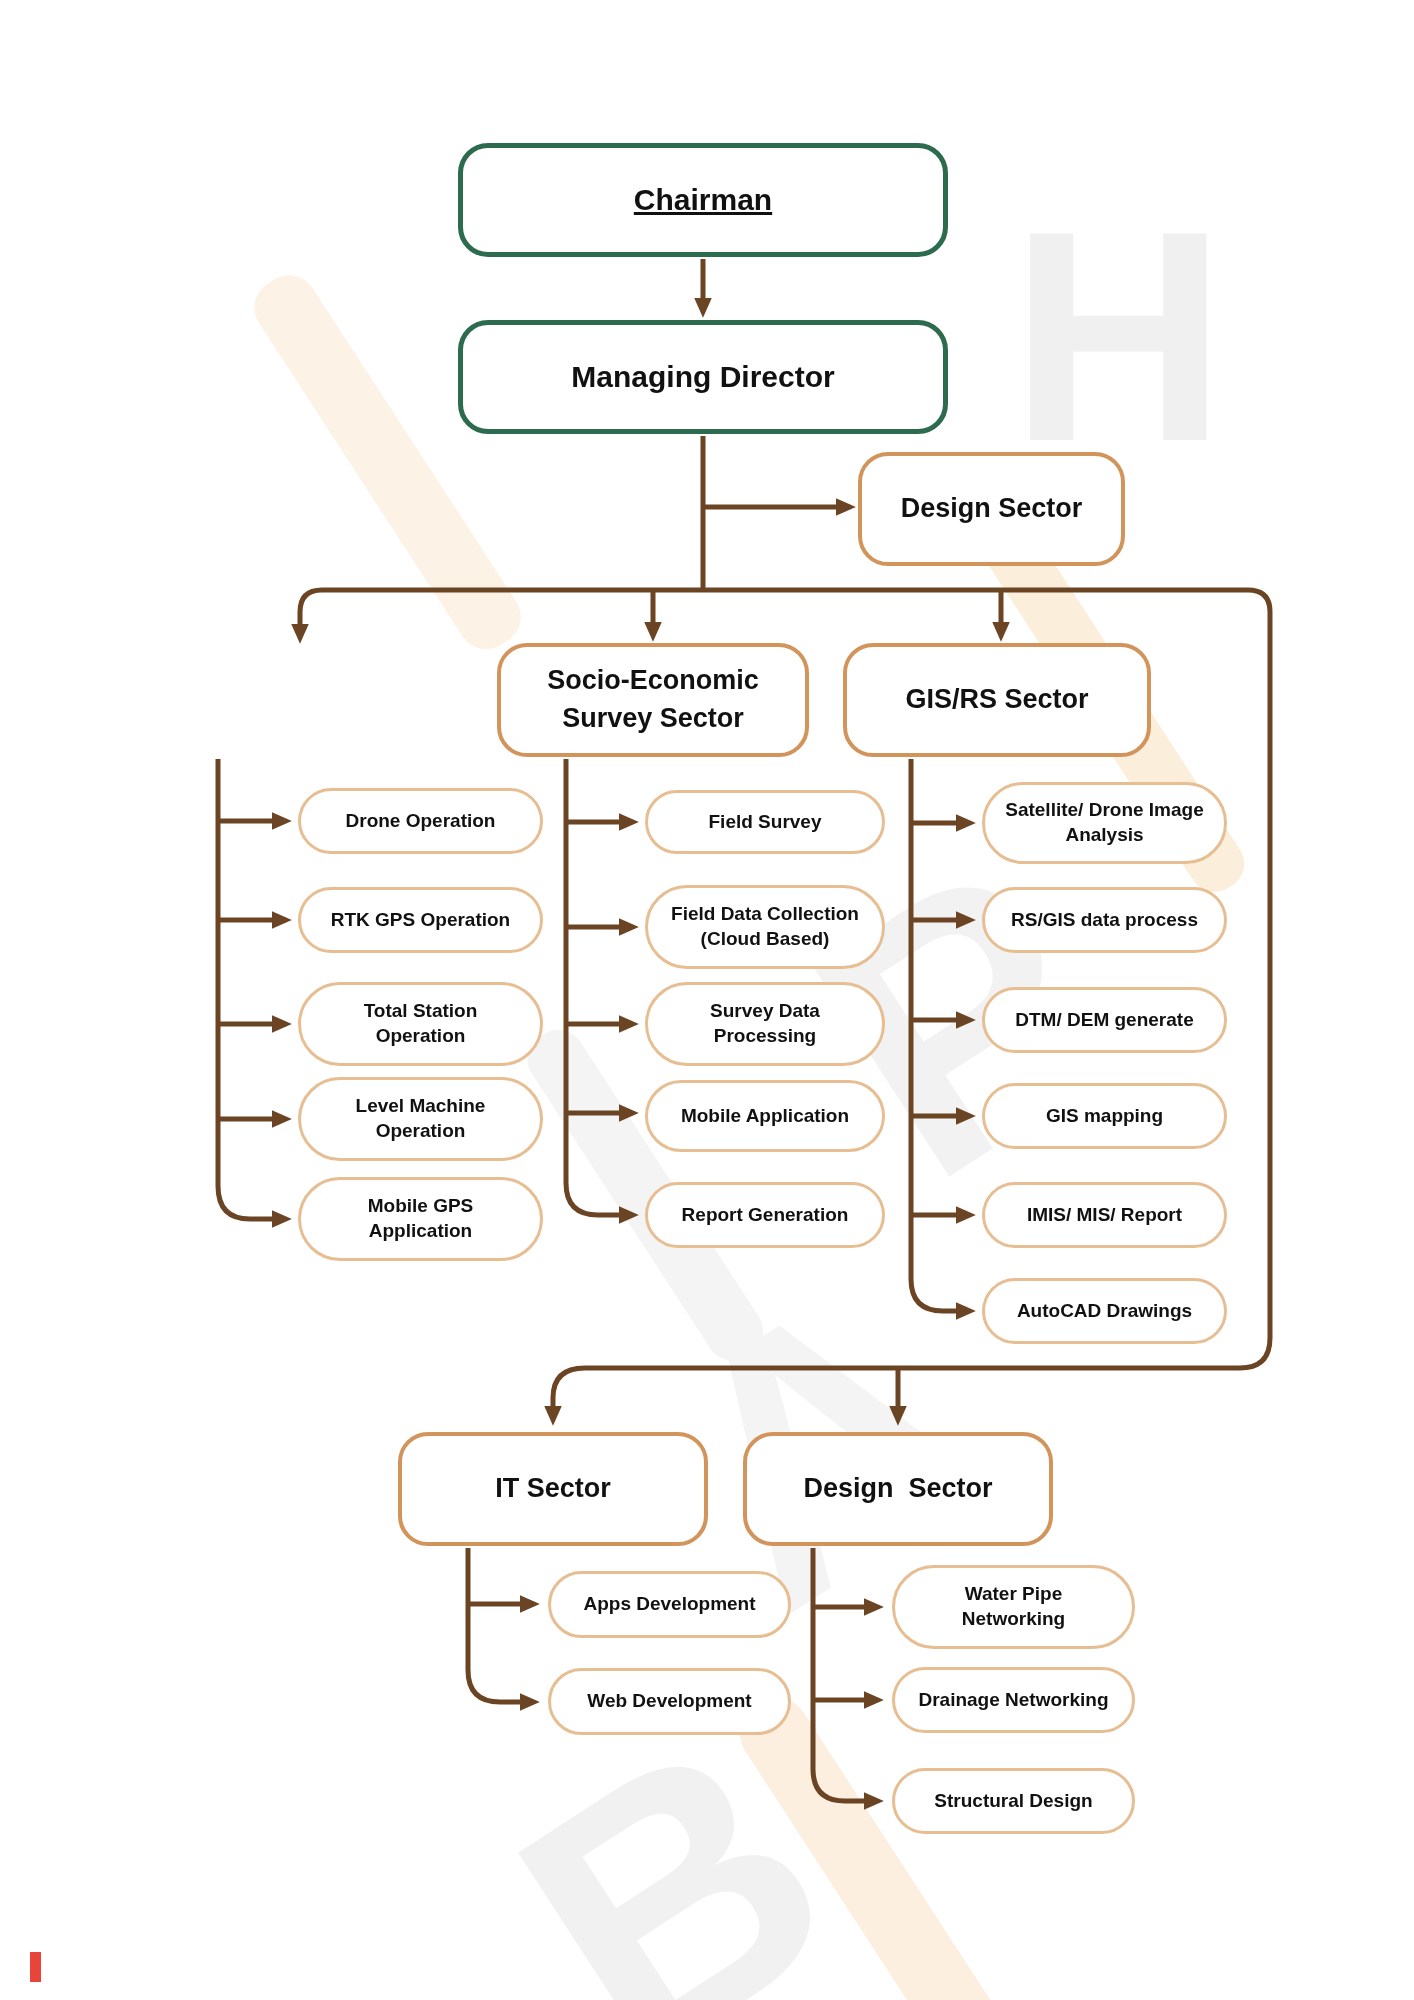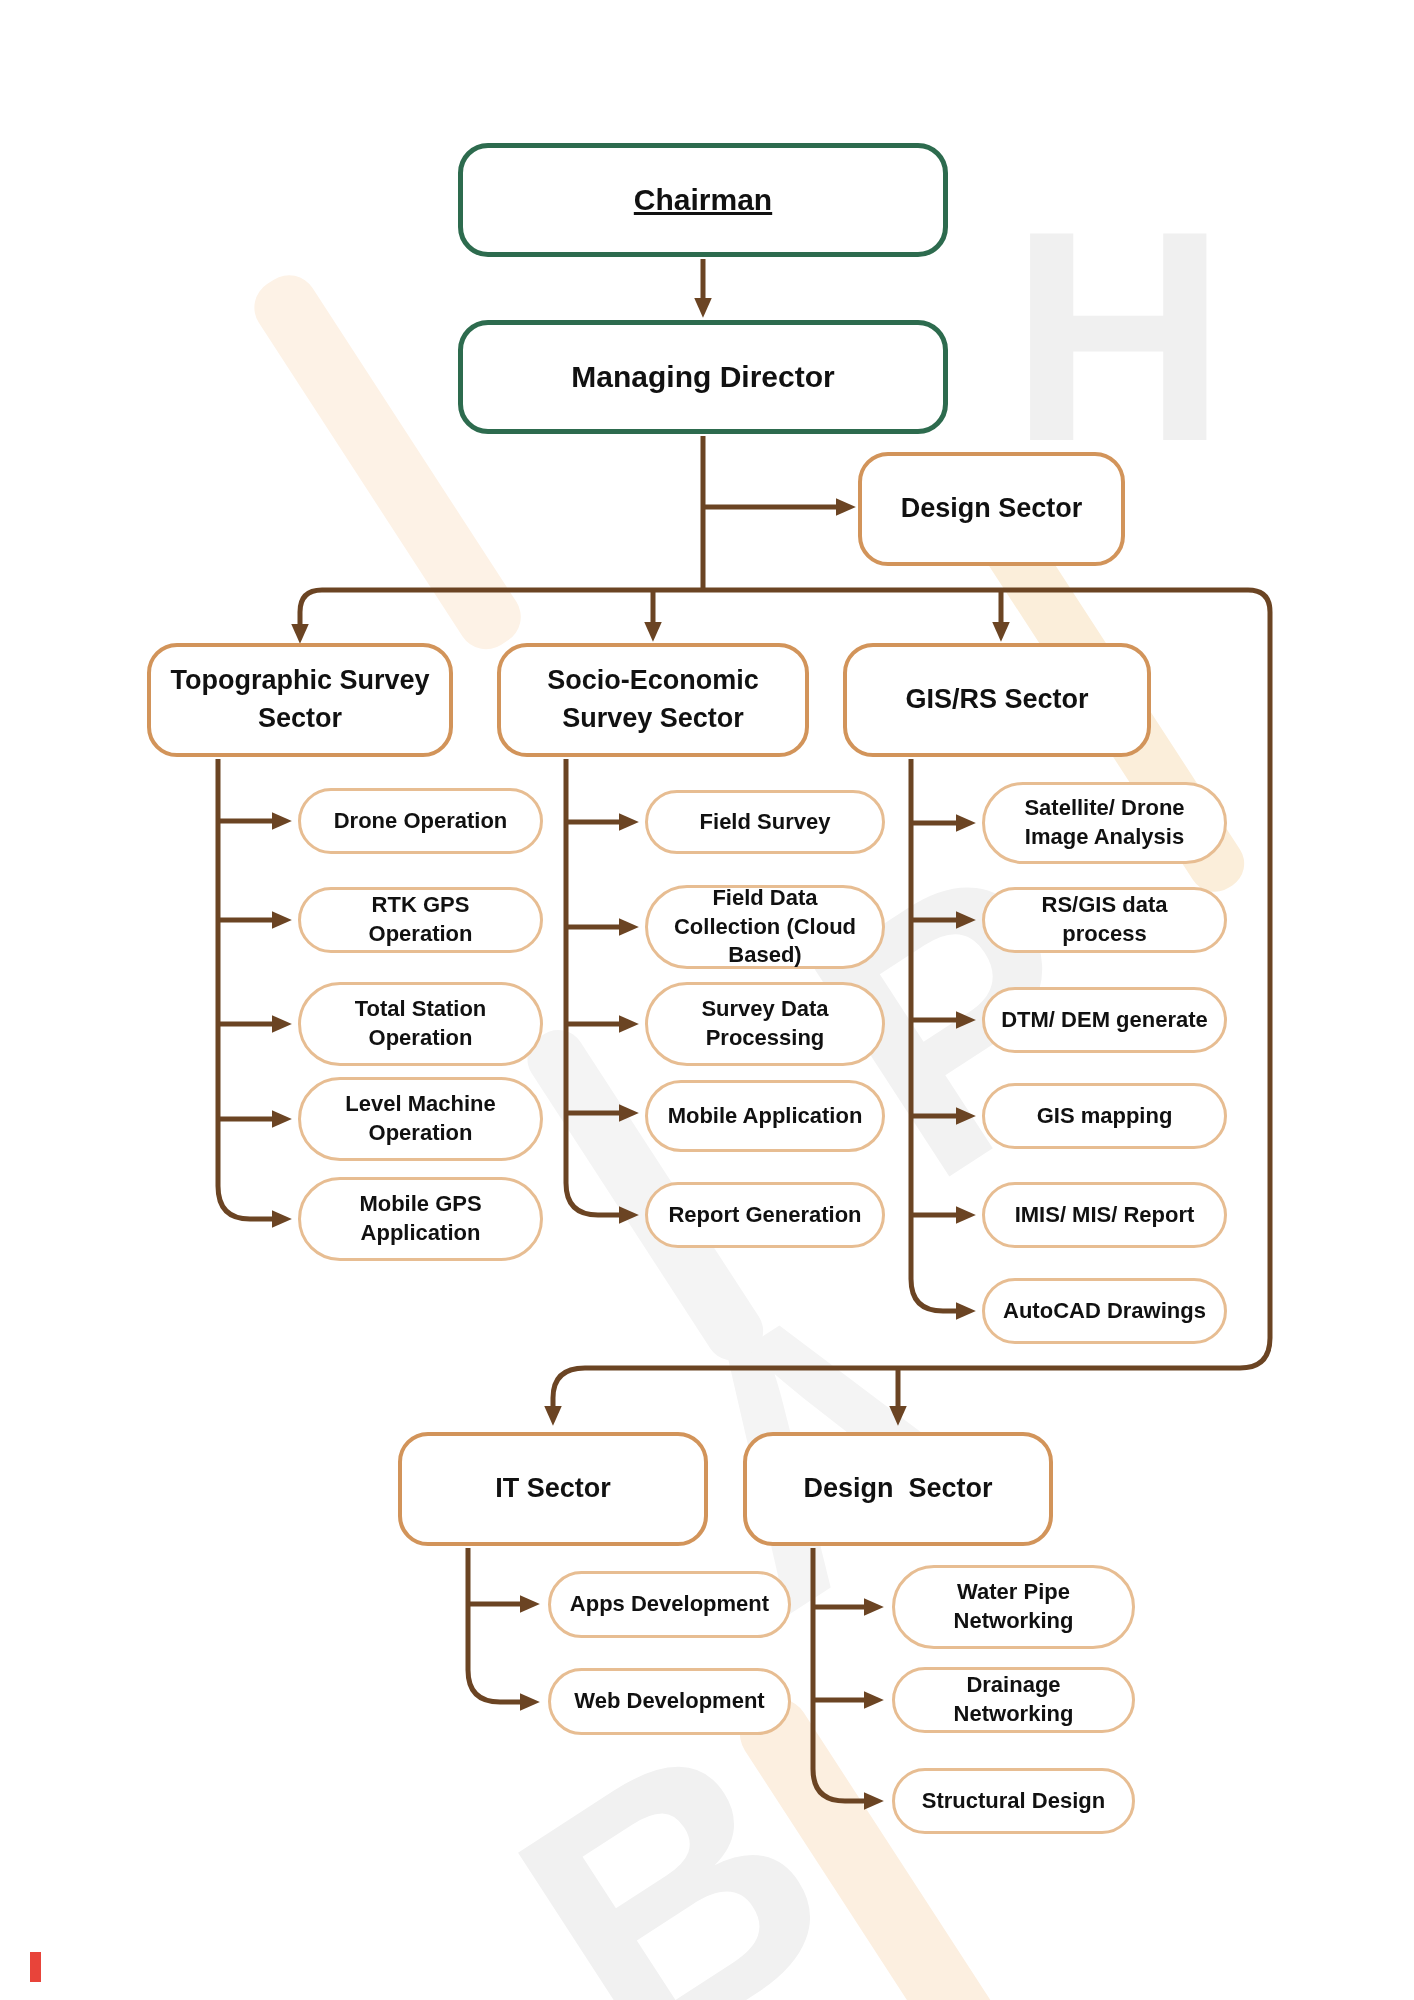--- a/index.html
+++ b/index.html
@@ -30,21 +30,21 @@
     font-size:30px;
   }
   .sector{
     border:4px solid #d2945a;
     border-radius:30px;
     font-size:27px;
   }
   .item{
     border:3px solid #e7bd92;
     border-radius:60px;
-    font-size:22px;
+    font-size:19px;
     line-height:1.3;
   }
   .pad16{padding:0 16px;}
   .pad14{padding:0 14px;}
   .pad15{padding:4px 15px;}
   .pad10{padding:0 10px;}
   .pad20{padding:0 20px;}
 </style>
 </head>
 <body>
@@ -114,21 +114,20 @@
       <path d="M 813 1607 L 866 1607" marker-end="url(#ah)"></path>
       <path d="M 813 1700 L 866 1700" marker-end="url(#ah)"></path>
     </g>
   </svg>
 
   <div class="node lvl1" style="left:458px;top:143px;width:490px;height:114px;text-decoration:underline;">Chairman</div>
   <div class="node lvl1" style="left:458px;top:320px;width:490px;height:114px;">Managing Director</div>
 
   <div class="node sector" style="left:858px;top:452px;width:267px;height:114px;">Design Sector</div>
 
-  <div class="node sector pad10" style="left:147px;top:643px;width:306px;height:114px;">Topographic Survey Sector</div>
   <div class="node sector pad10" style="left:497px;top:643px;width:312px;height:114px;">Socio-Economic Survey Sector</div>
   <div class="node sector pad10" style="left:843px;top:643px;width:308px;height:114px;">GIS/RS Sector</div>
   <div class="node sector pad10" style="left:398px;top:1432px;width:310px;height:114px;">IT Sector</div>
   <div class="node sector pad10" style="left:743px;top:1432px;width:310px;height:114px;">Design  Sector</div>
 
   <div class="node item pad16" style="left:298px;top:788px;width:245px;height:66px;">Drone Operation</div>
   <div class="node item pad16" style="left:298px;top:887px;width:245px;height:66px;">RTK GPS Operation</div>
   <div class="node item pad16" style="left:298px;top:982px;width:245px;height:84px;">Total Station Operation</div>
   <div class="node item pad16" style="left:298px;top:1077px;width:245px;height:84px;">Level Machine Operation</div>
   <div class="node item pad16" style="left:298px;top:1177px;width:245px;height:84px;">Mobile GPS Application</div>

